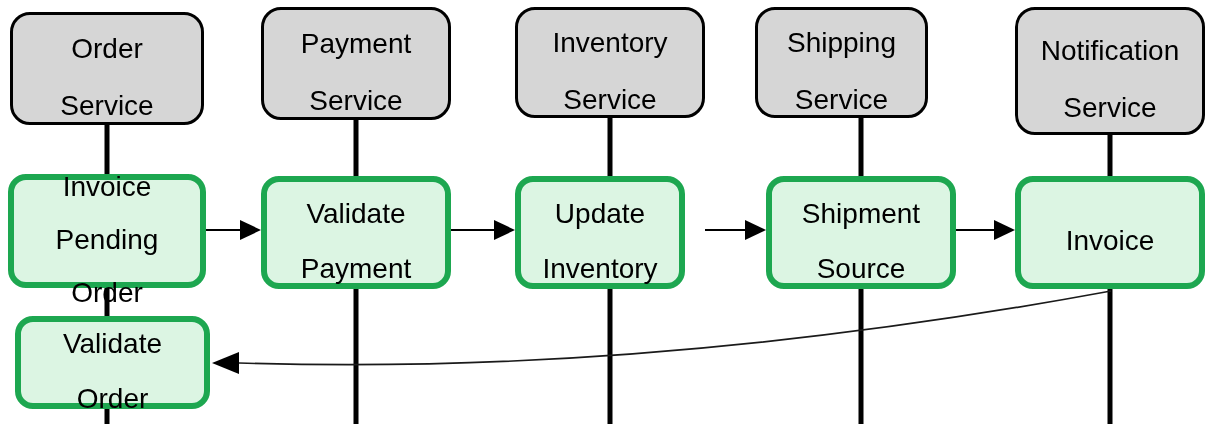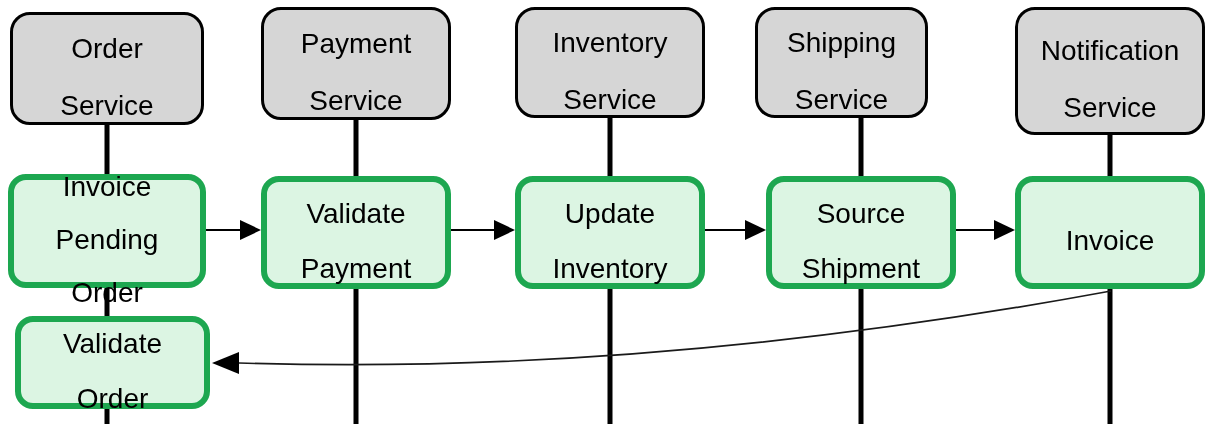--- a/index.html
+++ b/index.html
@@ -90,27 +90,27 @@
 
   <div class="box step tall" style="left:8px;top:174px;width:198px;height:114px">
     <span>Invoice</span>
     <span>Pending</span>
     <span>Order</span>
   </div>
   <div class="box step" style="left:261px;top:176px;width:190px;height:113px">
     <span>Validate</span>
     <span>Payment</span>
   </div>
-  <div class="box step" style="left:515px;top:176px;width:190px;height:113px">
+  <div class="box step" style="left:515px;top:176px;width:170px;height:113px">
     <span>Update</span>
     <span>Inventory</span>
   </div>
   <div class="box step" style="left:766px;top:176px;width:190px;height:113px">
+    <span>Shipment</span>
     <span>Source</span>
-    <span>Shipment</span>
   </div>
   <div class="box step" style="left:1015px;top:176px;width:190px;height:113px">
     <span>Invoice</span>
   </div>
 
   <div class="box step" style="left:15px;top:316px;width:195px;height:93px">
     <span>Validate</span>
     <span>Order</span>
   </div>
 

